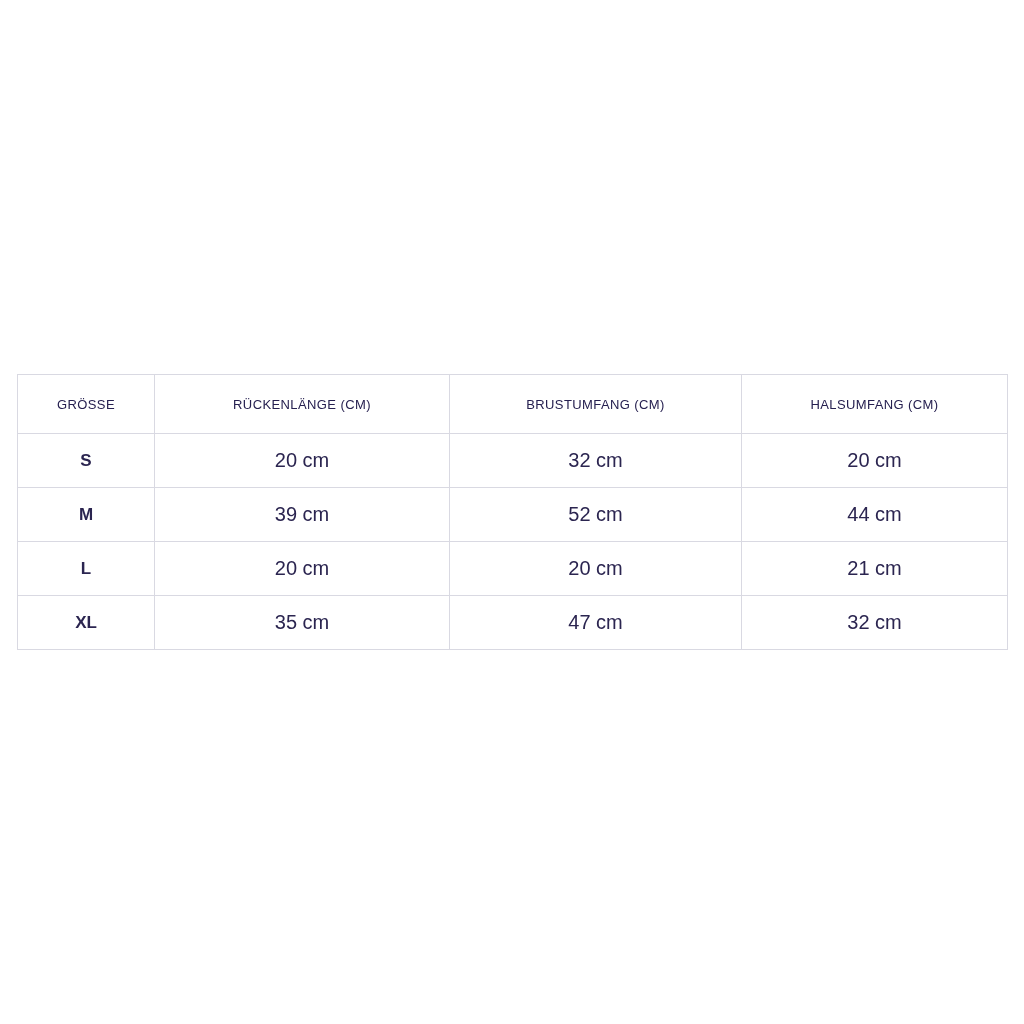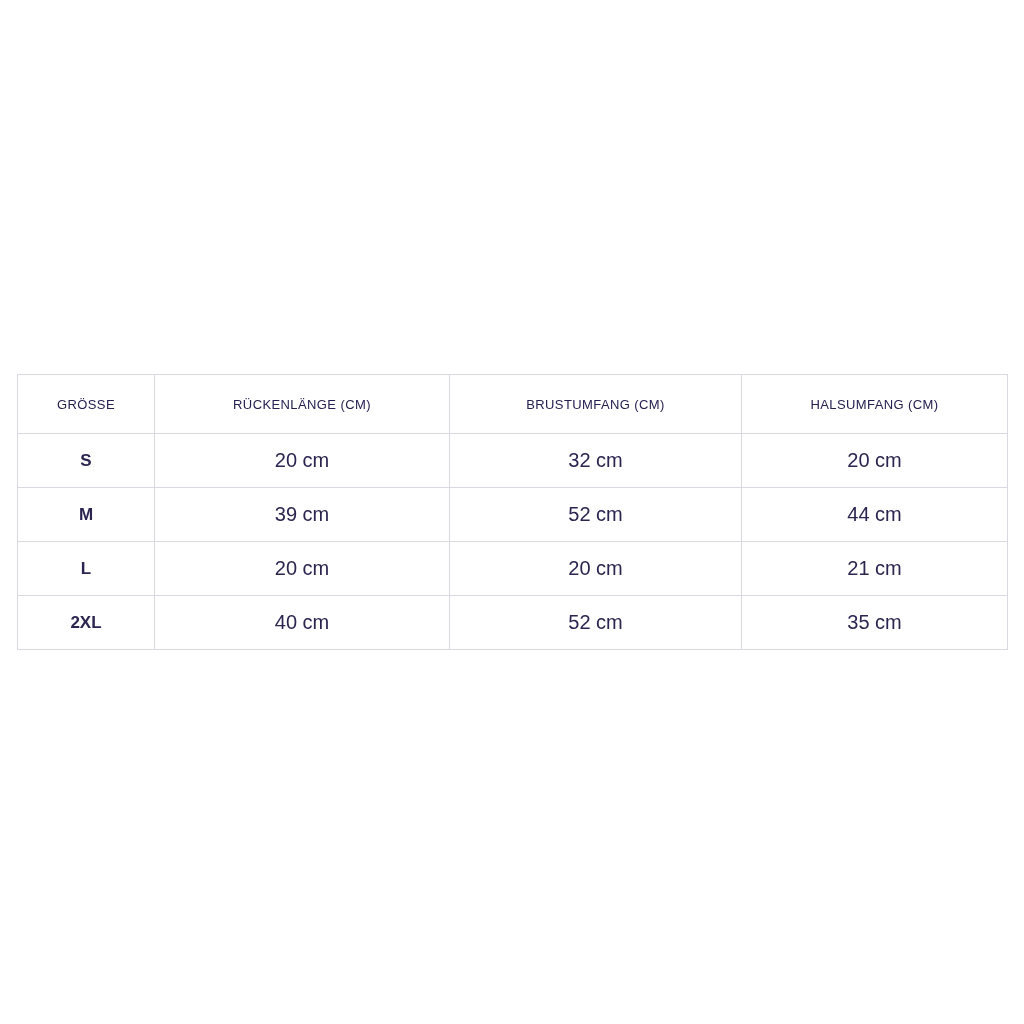--- a/index.html
+++ b/index.html
@@ -97,21 +97,21 @@
           <td>52 cm</td>
           <td>44 cm</td>
         </tr>
         <tr>
           <td class="size-cell">L</td>
           <td>20 cm</td>
           <td>20 cm</td>
           <td>21 cm</td>
         </tr>
         <tr>
-          <td class="size-cell">2XL</td>
-          <td>40 cm</td>
-          <td>52 cm</td>
+          <td class="size-cell">XL</td>
           <td>35 cm</td>
+          <td>47 cm</td>
+          <td>32 cm</td>
         </tr>
       </tbody>
     </table>
   </div>
 </div>
 
 </body></html>

